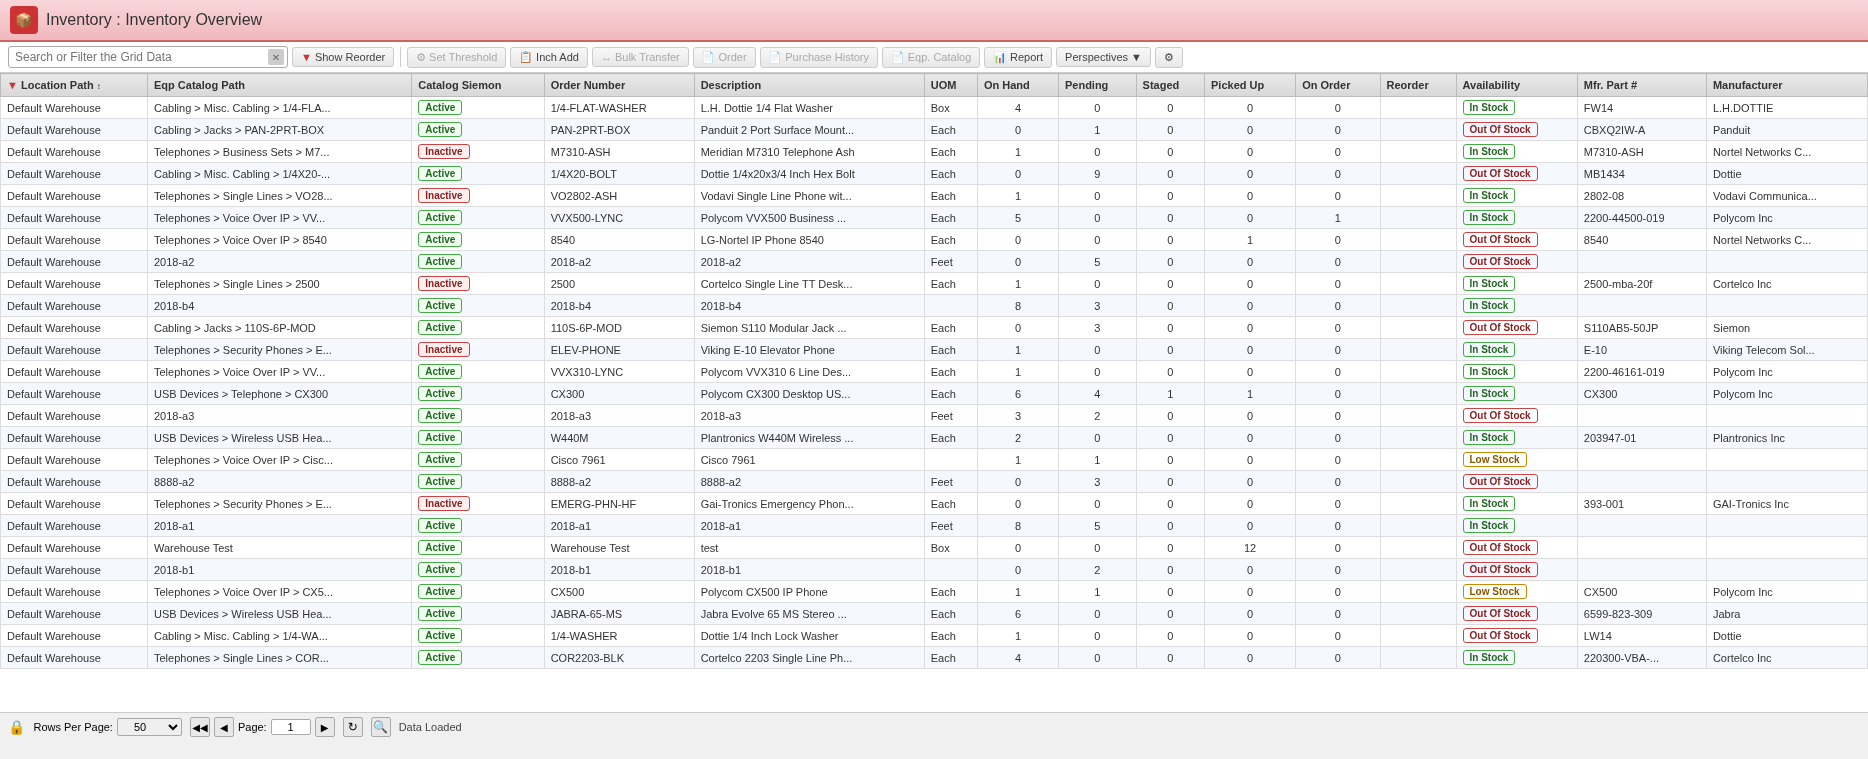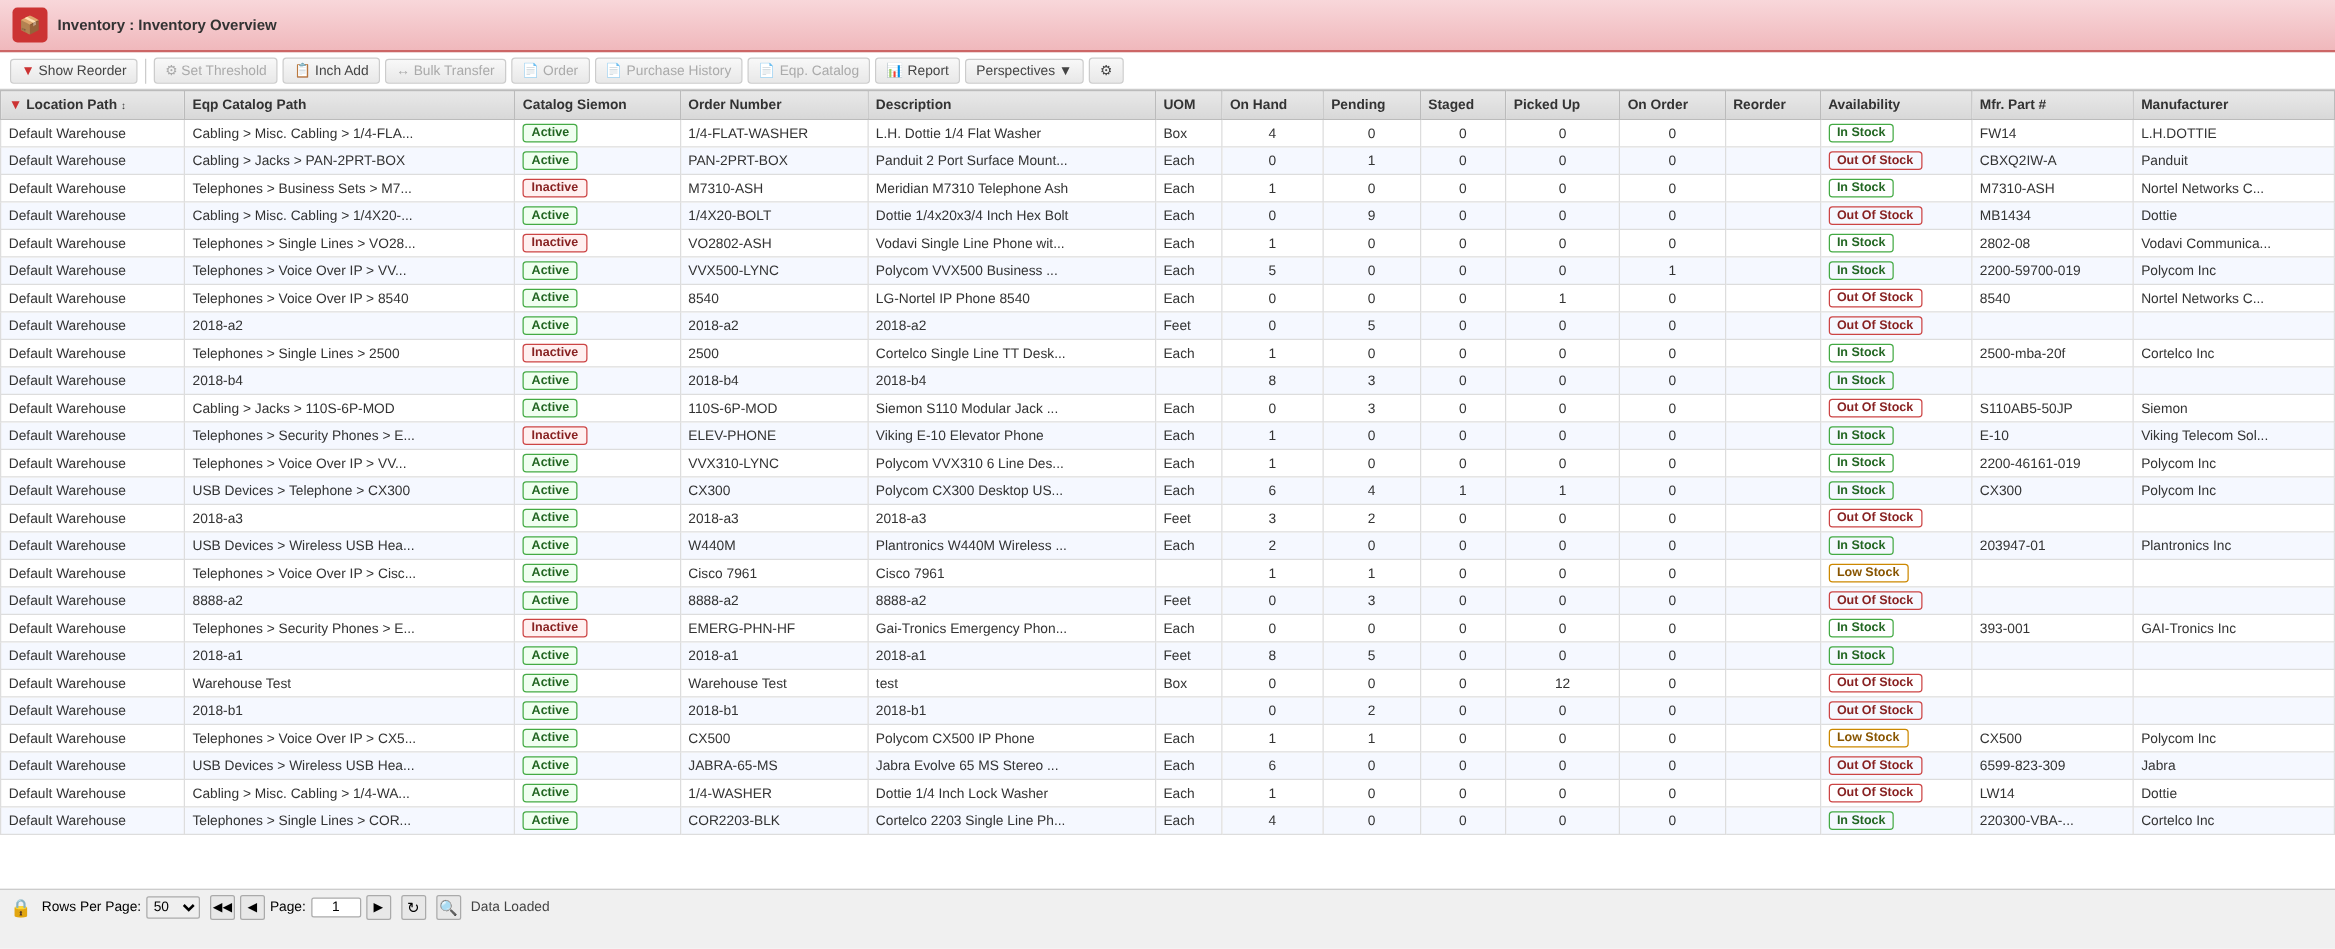--- a/index.html
+++ b/index.html
@@ -14,22 +14,22 @@
       gap: 8px;
     }
     .app-icon {
       width: 28px; height: 28px;
       background: #cc3333;
       border-radius: 4px;
       display: flex; align-items: center; justify-content: center;
       color: white; font-size: 14px; font-weight: bold;
     }
     .app-title {
-      font-size: 12px;
-      font-weight: bold;
+      font-size: 16px;
+      font-weight: normal;
       color: #333;
     }
 
     .toolbar {
       background: #fff;
       border-bottom: 1px solid #ccc;
       padding: 4px 8px;
       display: flex;
       align-items: center;
       gap: 4px;
@@ -164,21 +164,21 @@
       align-items: center;
       gap: 8px;
       font-size: 11px;
     }
     .rows-per-page {
       display: flex; align-items: center; gap: 4px;
     }
     .rows-select {
       border: 1px solid #aaa;
       border-radius: 2px;
-      padding: 1px 1px;
+      padding: 1px 12px;
       font-size: 11px;
     }
     .pagination {
       display: flex; align-items: center; gap: 4px;
     }
     .page-btn {
       width: 20px; height: 20px;
       border: 1px solid #aaa;
       background: #e8e8e8;
       cursor: pointer;
@@ -212,20 +212,24 @@
 <div>
   <div class="app-header">
     <div class="app-icon">
       <span>📦</span>
     </div>
     <span class="app-title">Inventory : Inventory Overview</span>
   </div>
 </div>
 
 <div class="toolbar">
+  <div class="search-container">
+    <input type="text" class="search-input" placeholder="Search or Filter the Grid Data" style="">
+    <div class="search-clear">✕</div>
+  </div>
   <button class="show-filters-btn">
     <span style="color:#cc3333;">▼</span>
     <span>Show Reorder</span>
   </button>
   <div class="toolbar-separator"></div>
   <button class="toolbar-btn disabled">
     <span>⚙</span>
     <span>Set Threshold</span>
   </button>
   <button class="toolbar-btn">
@@ -407,21 +411,21 @@
     <td>VVX500-LYNC</td>
     <td>Polycom VVX500 Business ...</td>
     <td>Each</td>
     <td style="text-align:center;">5</td>
     <td style="text-align:center;">0</td>
     <td style="text-align:center;">0</td>
     <td style="text-align:center;">0</td>
     <td style="text-align:center;">1</td>
     <td></td>
     <td><span class="avail-badge avail-instock">In Stock</span></td>
-    <td>2200-59700-019</td>
+    <td>2200-44500-019</td>
     <td>Polycom Inc</td>
   </tr>
         <tr>
     <td>Default Warehouse</td>
     <td>Telephones &gt; Voice Over IP &gt; 8540</td>
     <td><span class="status-badge status-active">Active</span></td>
     <td>8540</td>
     <td>LG-Nortel IP Phone 8540</td>
     <td>Each</td>
     <td style="text-align:center;">0</td>

